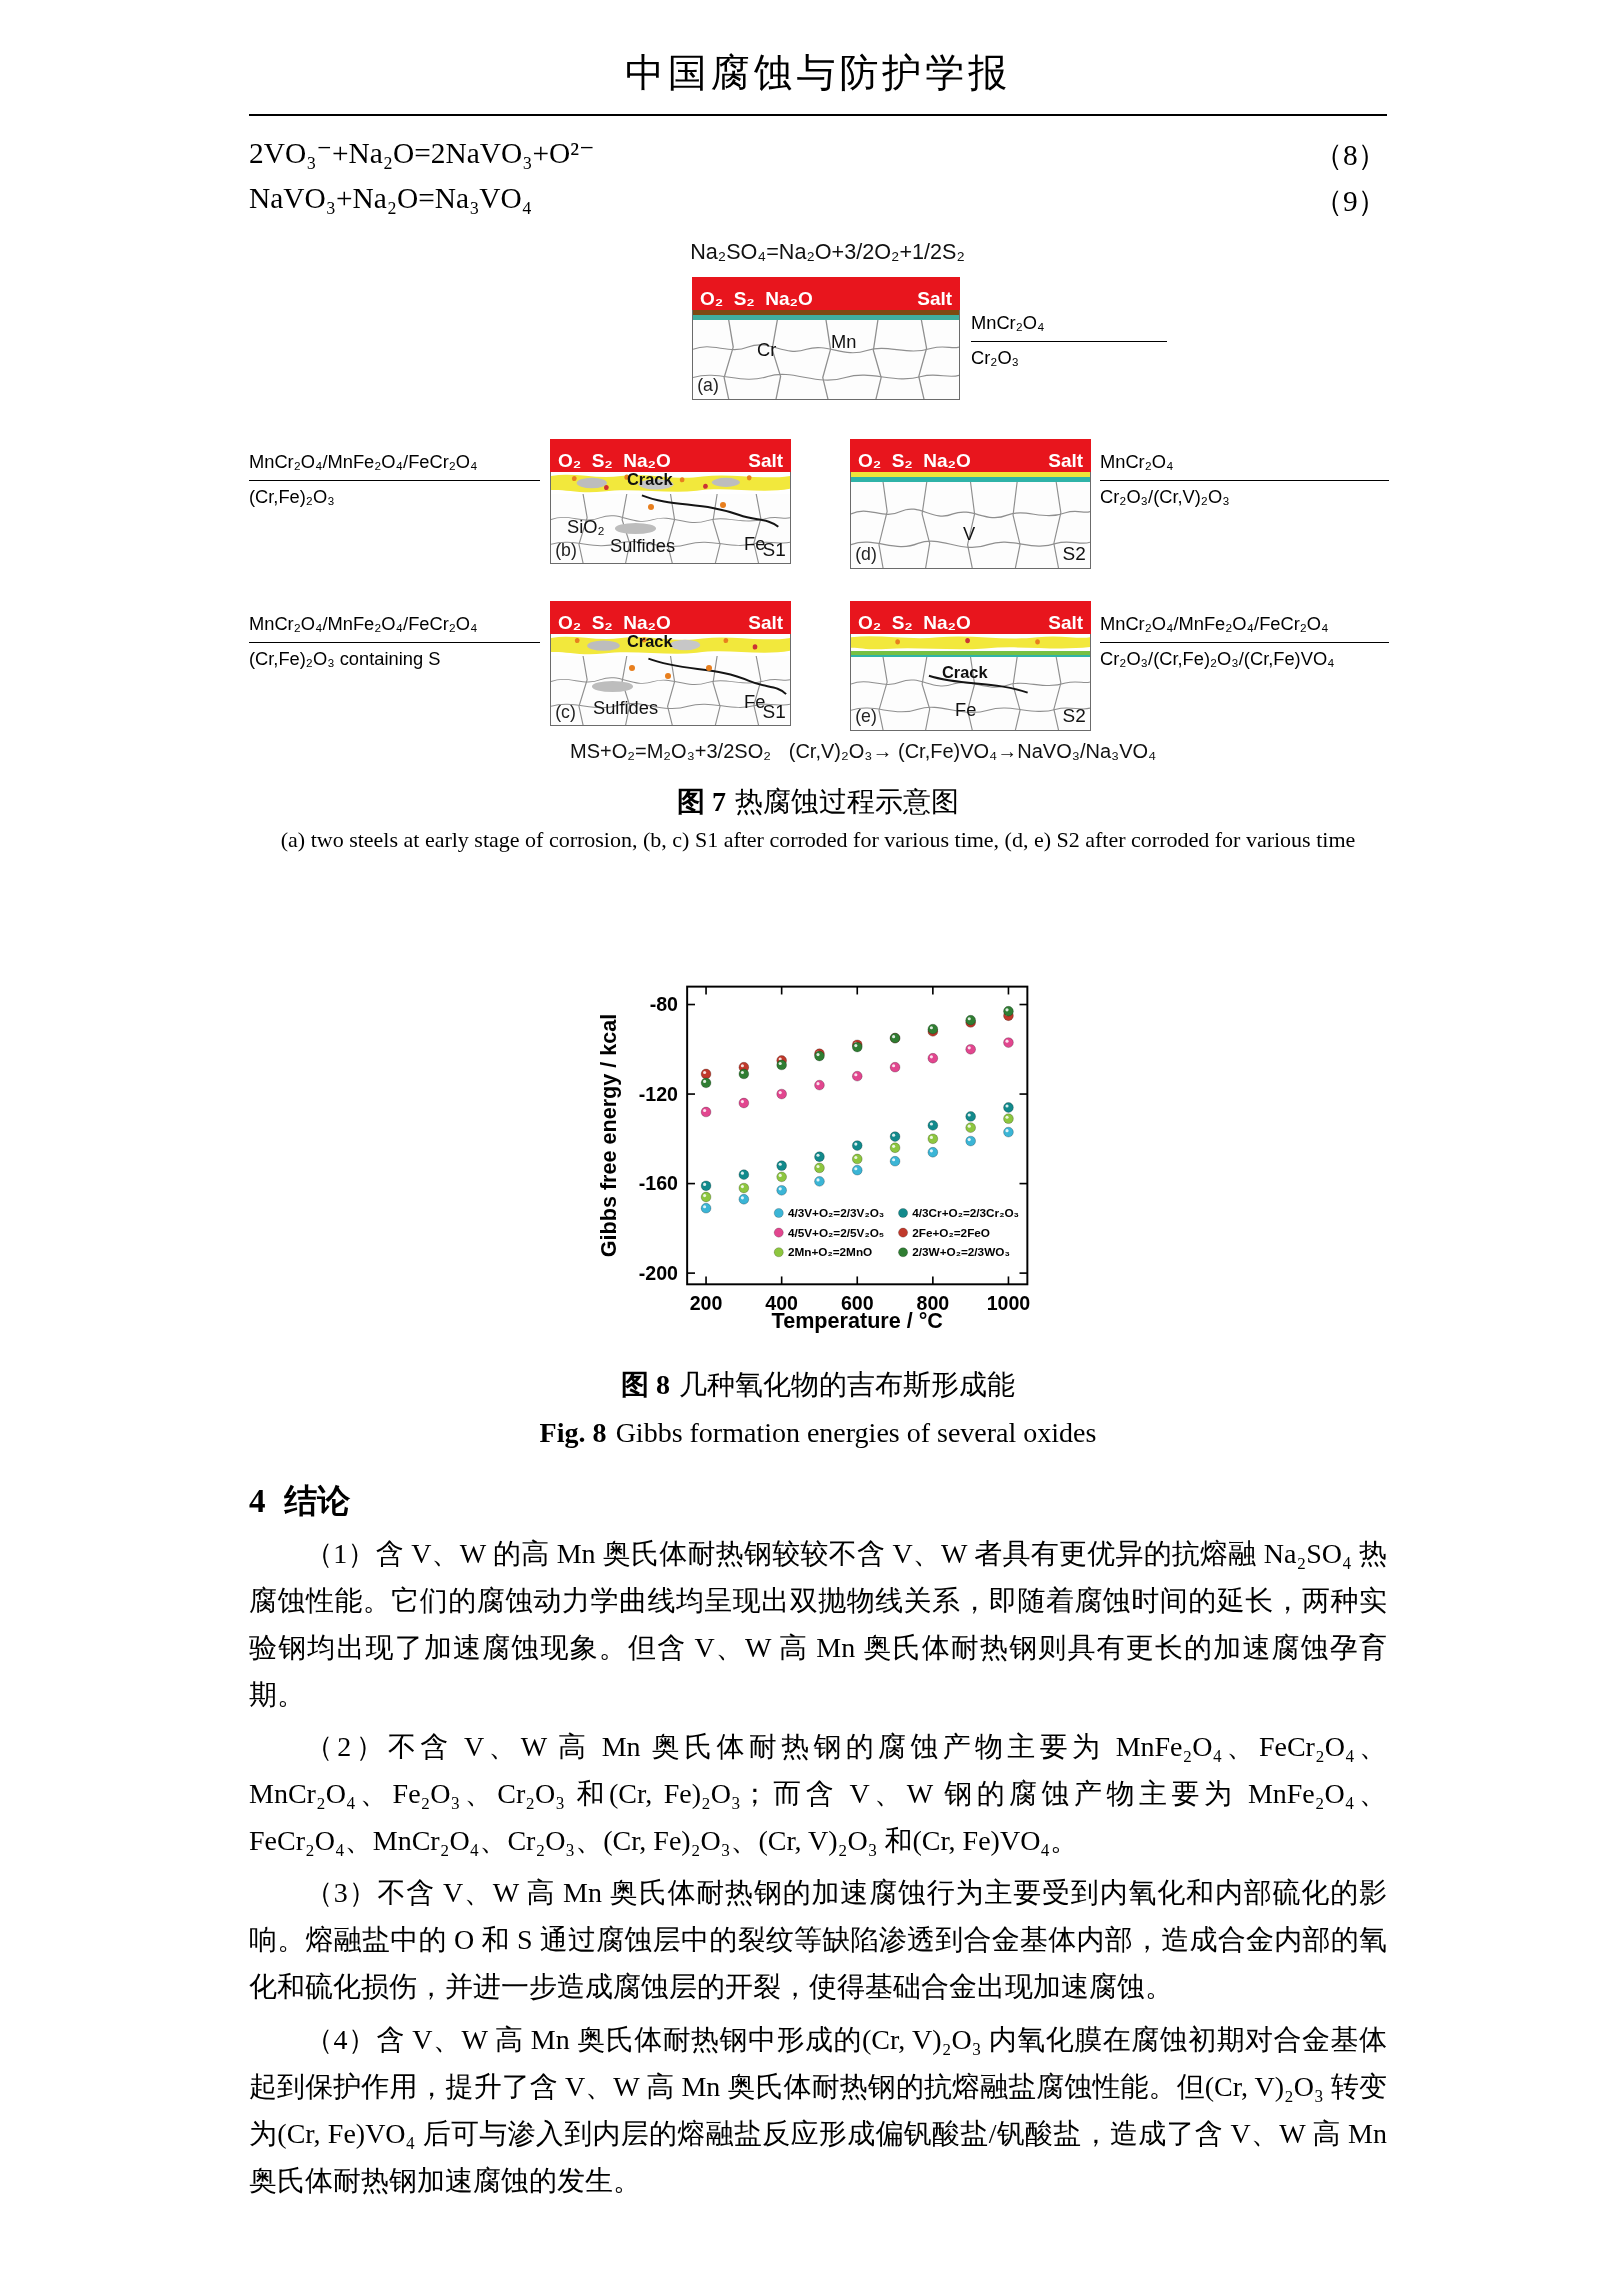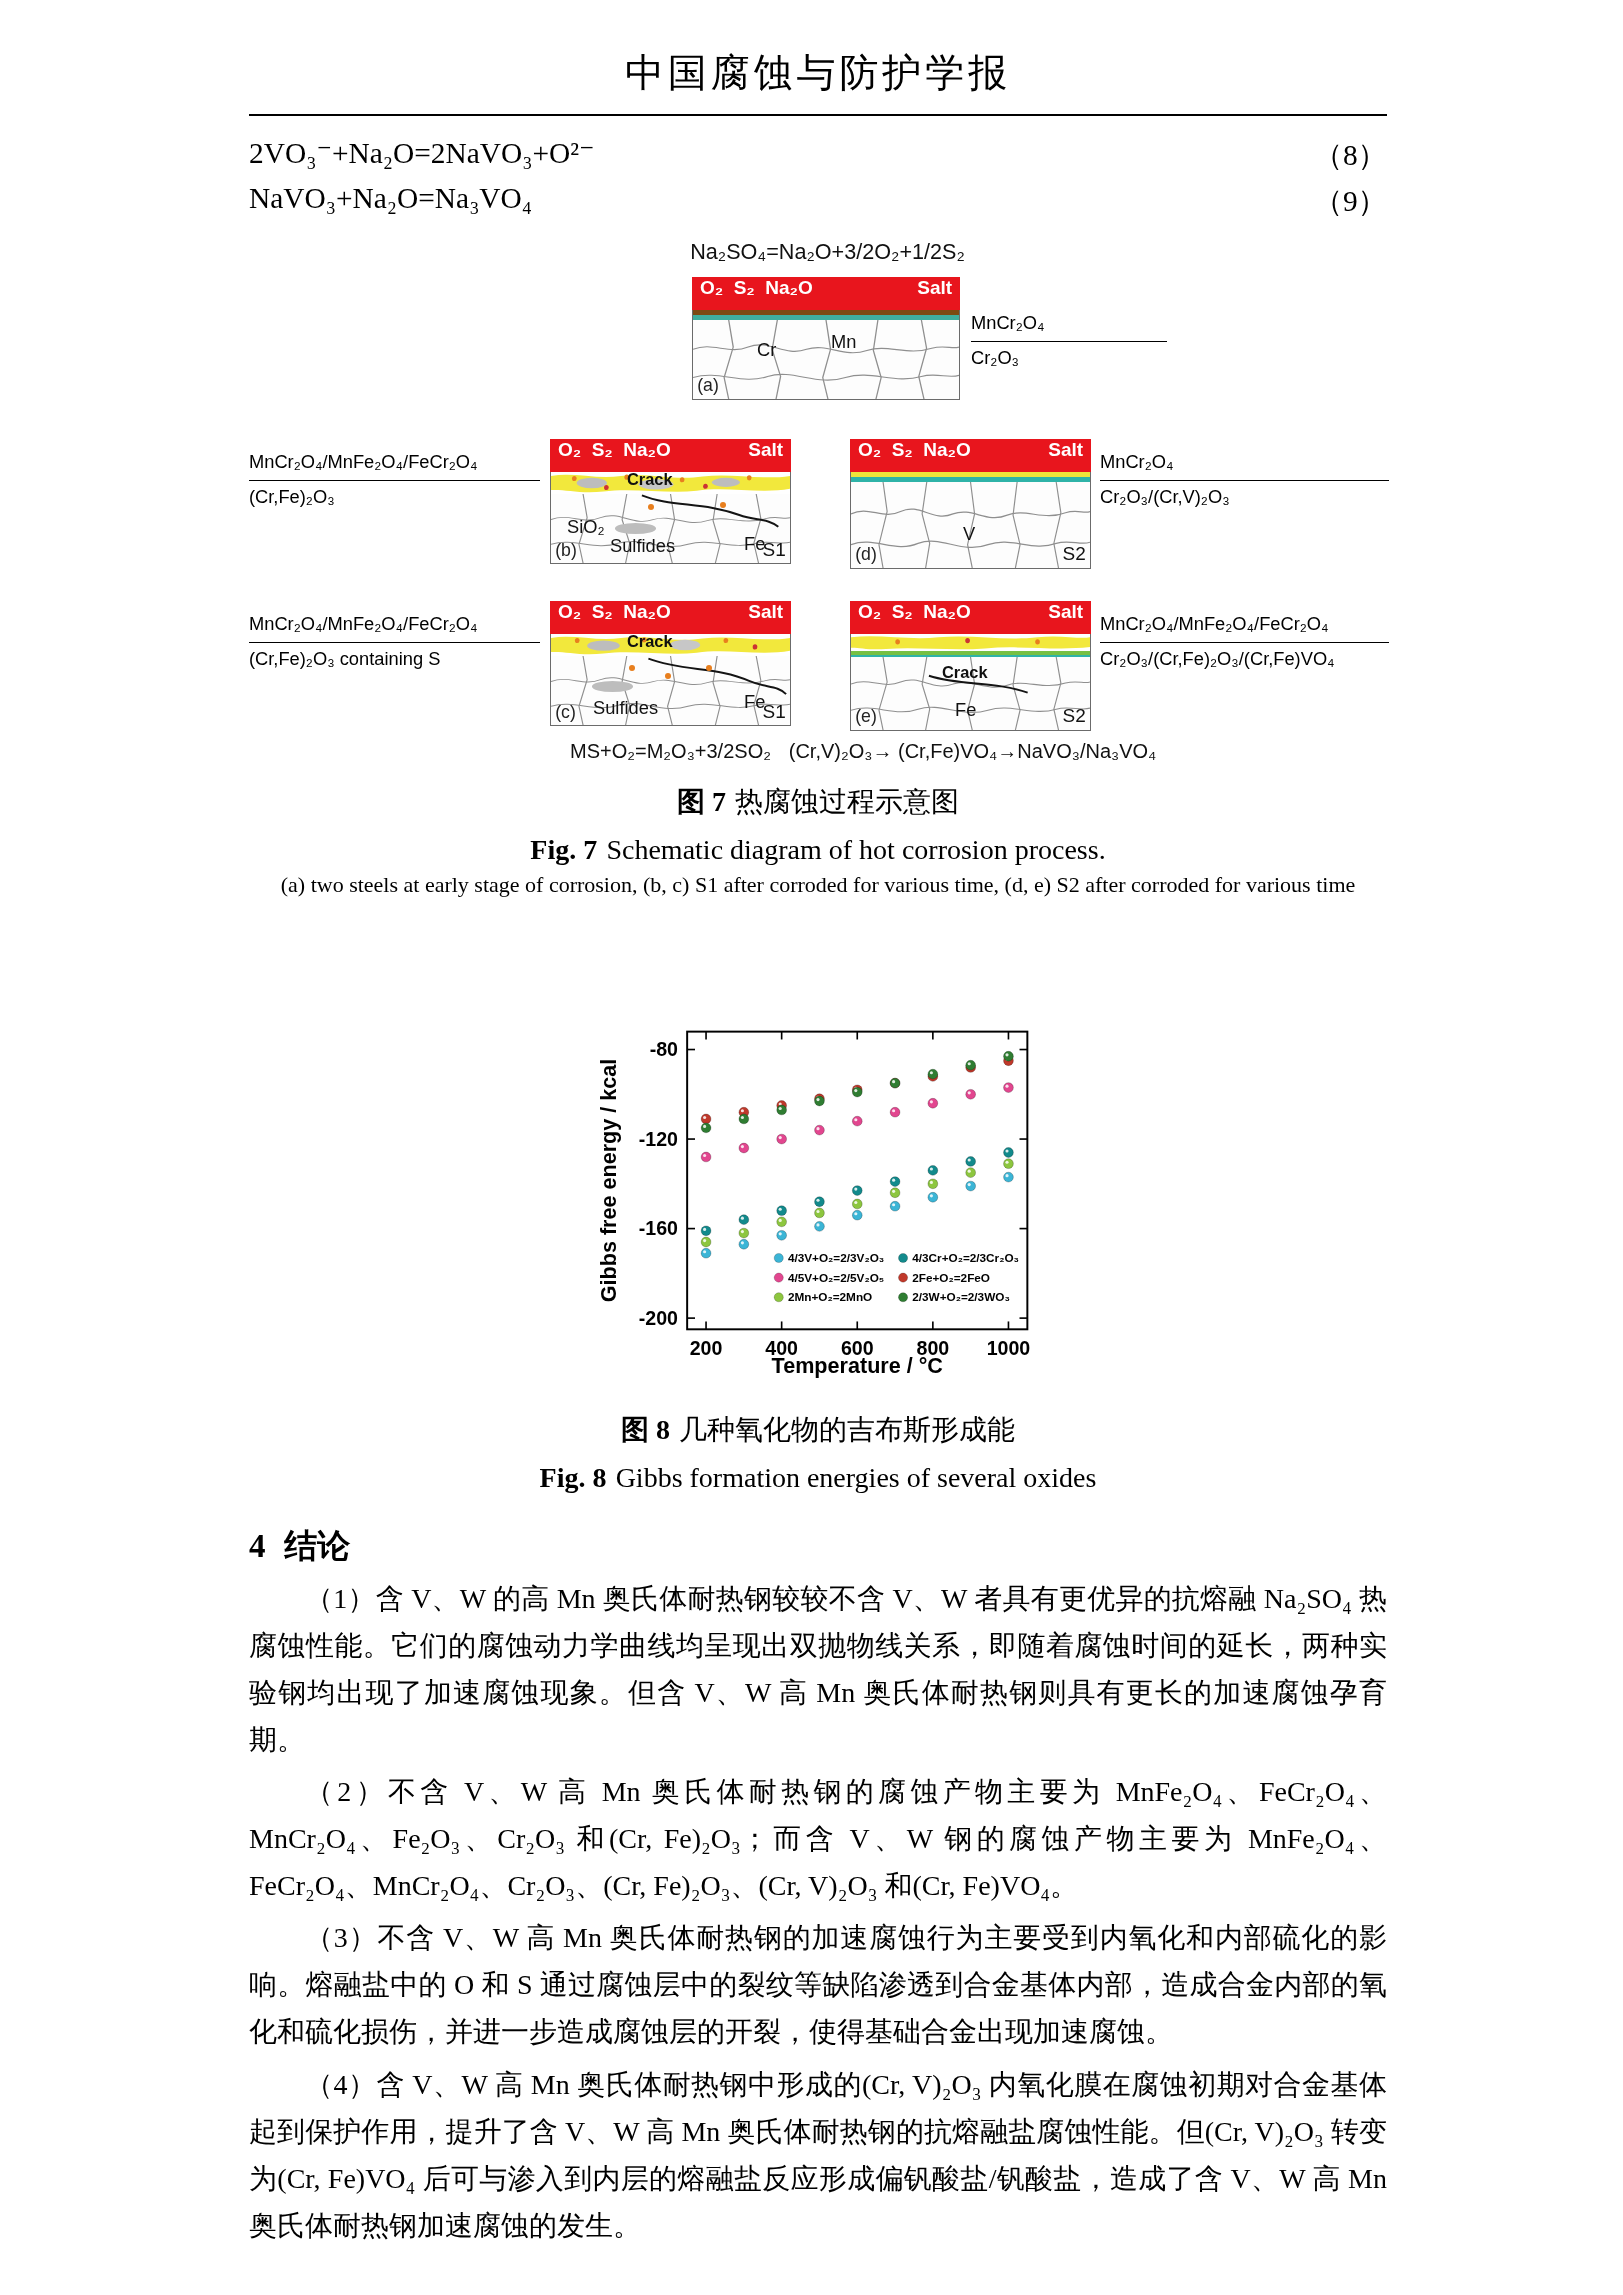--- a/index.html
+++ b/index.html
@@ -15,21 +15,21 @@
   
   .eq-row{display:flex;justify-content:space-between;font-size:29.4px;margin:6.5px 0;}
 
   
   .fig7{position:relative;height:531px;margin-top:17px;
         font-family:Liberation Sans, sans-serif;}
   .f7-abs{position:absolute;}
   .f7-formula{font-size:21.6px;text-align:center;color:#111;}
   .panel{position:absolute;}
   .saltbar{position:relative;height:33px;background:#e8151d;color:#fff;display:flex;
-           align-items:flex-start;font-weight:bold;font-size:19px;}
+           align-items:flex-end;font-weight:bold;font-size:19px;}
   .saltbar .gas{margin-left:10.5px;}
   .saltbar .gas:first-child{margin-left:7.9px;}
   .saltbar .salt{margin-left:auto;margin-right:7.9px;}
   .substrate{border:1.3px solid #6b6b6b;border-top:none;}
   .strip{width:100%;}
   .grain{position:relative;background:#fdfdfd;overflow:hidden;}
   .grain-svg{position:absolute;left:0;top:0;width:100%;height:100%;z-index:1;}
   .wave-svg{display:block;width:100%;z-index:1;}
   .crack-svg{position:absolute;left:0;width:100%;z-index:2;}
   .glabel{position:absolute;font-size:18.3px;color:#111;z-index:3;white-space:nowrap;}
@@ -264,23 +264,20 @@
       <div class="sl1">MnCr₂O₄/MnFe₂O₄/FeCr₂O₄</div>
       <div class="sl2">Cr₂O₃/(Cr,Fe)₂O₃/(Cr,Fe)VO₄</div>
     </div>
 
     <div class="f7-abs f7-formula" style="left:254px;top:501px;width:335px;font-size:20px;">MS+O₂=M₂O₃+3/2SO₂</div>
     <div class="f7-abs f7-formula" style="left:537px;top:501px;width:373px;font-size:20px;">(Cr,V)₂O₃→ (Cr,Fe)VO₄→NaVO₃/Na₃VO₄</div>
   </div>
 
   <div class="fig-caption">
     <span class="cap-label">图 7</span><span>热腐蚀过程示意图</span>
-  </div>
-  <div class="fig-caption">
-    <span class="cap-label">Fig. 7</span><span>Schematic diagram of hot corrosion process.</span>
   </div>
   <div class="fig-note">(a) two steels at early stage of corrosion, (b, c) S1 after corroded for various time, (d, e) S2 after corroded for various time</div>
 
   <div class="chart-wrap">
     <svg id="gibbs-chart" width="458" height="386" viewBox="0 0 700 590">
           <rect x="150" y="30" width="520" height="455" fill="none" stroke="#000" stroke-width="3"></rect>
           <line x1="178.88888888888889" y1="485" x2="178.88888888888889" y2="473" stroke="#000" stroke-width="2.5"></line>
           <line x1="178.88888888888889" y1="30" x2="178.88888888888889" y2="42" stroke="#000" stroke-width="2.5"></line>
           <text x="178.88888888888889" y="525" text-anchor="middle" class="tick">200</text>
           <line x1="294.44444444444446" y1="485" x2="294.44444444444446" y2="473" stroke="#000" stroke-width="2.5"></line>

